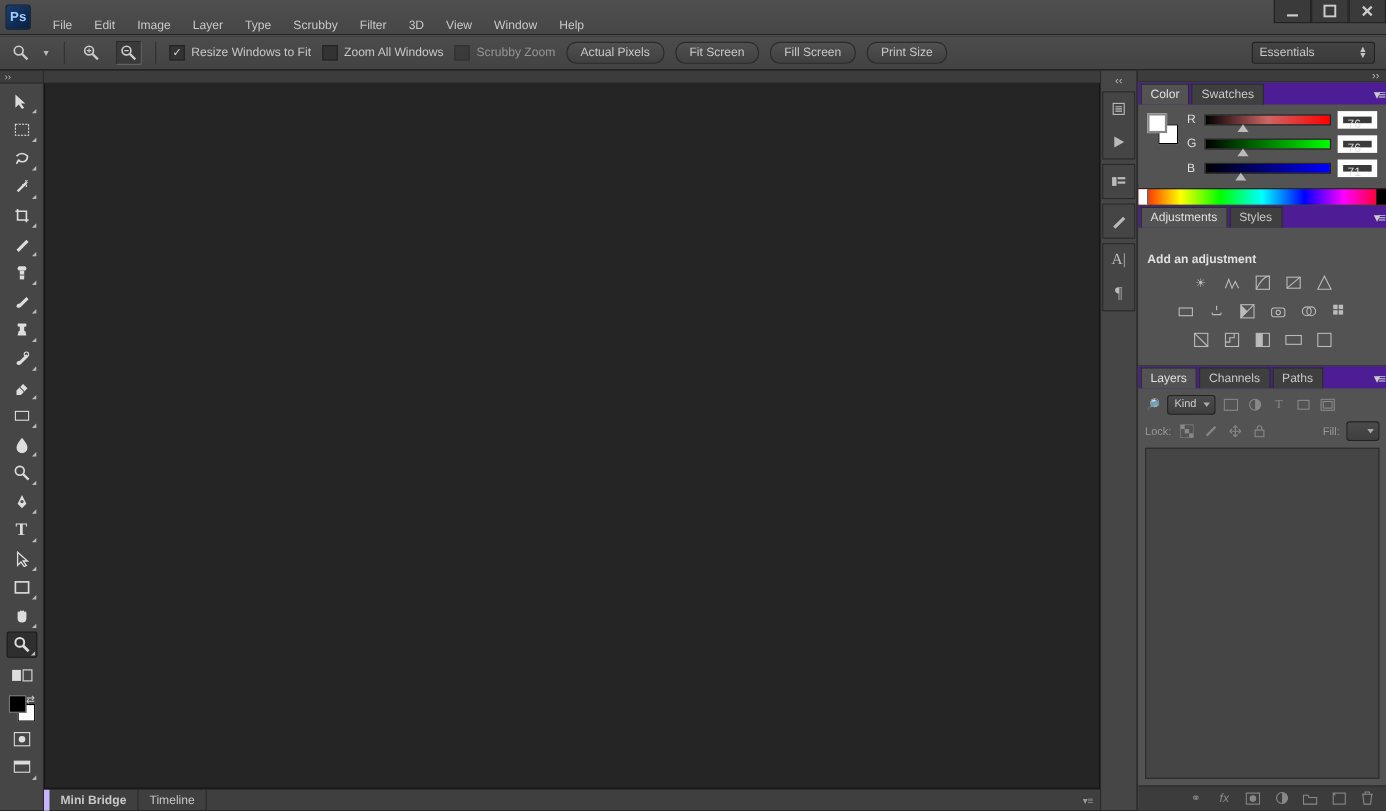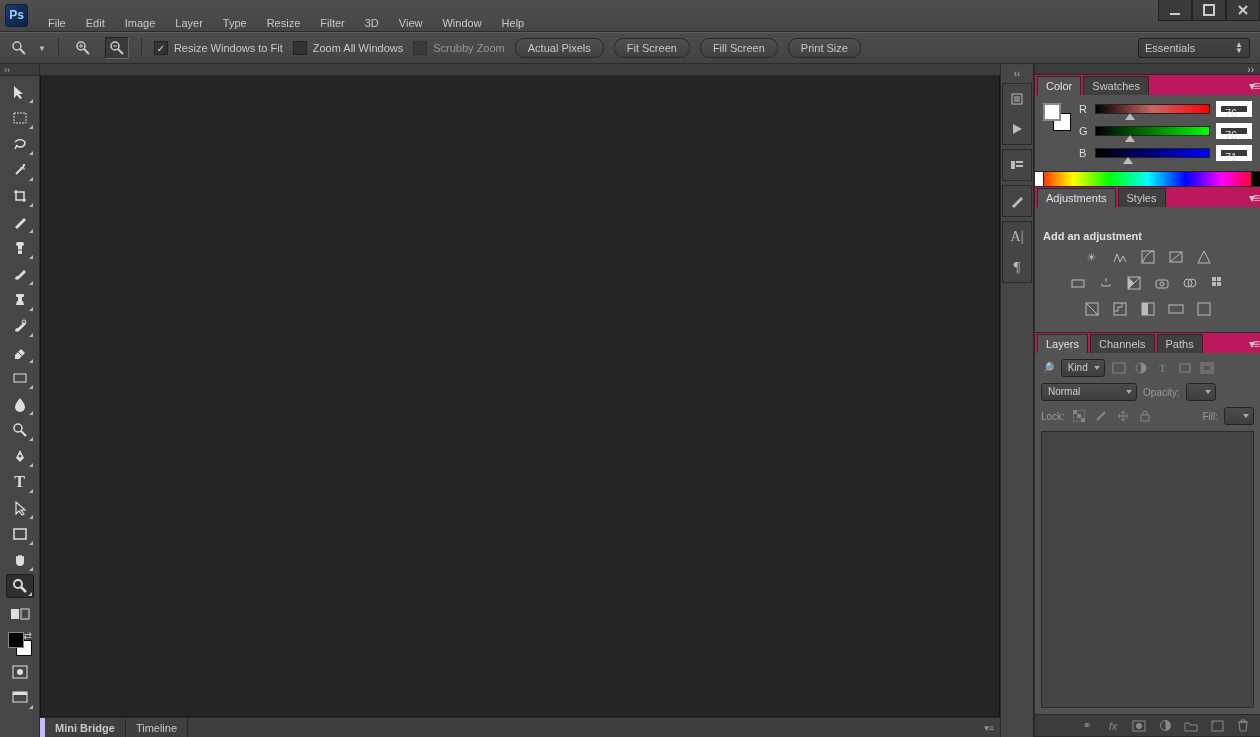--- a/index.html
+++ b/index.html
@@ -186,21 +186,21 @@
   .side-icon { width:28px;height:30px;display:flex;align-items:center;justify-content:center;color:#bbb; }
 
   
   .panels {
     width:226px;background:#4a4a4a;display:flex;flex-direction:column;
     border-left:1px solid #2a2a2a;
   }
   .panels .collapse-bar { height:11px;font-size:10px;color:#bbb;display:flex;justify-content:flex-end;padding-right:6px;background:#3c3c3c;border-bottom:1px solid #2a2a2a; }
   .panel { background:var(--bg-option);border-bottom:1px solid #2a2a2a;display:flex;flex-direction:column; }
   .panel-tabs {
-    height:20px;display:flex;align-items:flex-end;background:#be185d;padding-left:2px;position:relative;
+    height:20px;display:flex;align-items:flex-end;background:#4c1d95;padding-left:2px;position:relative;
   }
   .panel-tabs .flyout { position:absolute;right:2px;top:4px;font-size:12px;color:#ccc;letter-spacing:-2px; }
   .ptab {
     padding:0 8px;height:19px;line-height:19px;color:var(--text);
     border:1px solid #2a2a2a;border-bottom:none;margin-right:2px;font-size:11px;
     background:var(--bg-tab-inactive);
   }
   .ptab.active { background:var(--bg-option);font-weight:normal;color:#e0e0e0; }
   .panel-body { padding:6px 8px;background:var(--bg-option); }
 
@@ -253,21 +253,21 @@
 </head>
 <body>
 
 <div class="menubar">
   <div class="logo">Ps</div>
   <div class="menu-item">File</div>
   <div class="menu-item">Edit</div>
   <div class="menu-item">Image</div>
   <div class="menu-item">Layer</div>
   <div class="menu-item">Type</div>
-  <div class="menu-item">Resize</div>
+  <div class="menu-item">Scrubby</div>
   <div class="menu-item">Filter</div>
   <div class="menu-item">3D</div>
   <div class="menu-item">View</div>
   <div class="menu-item">Window</div>
   <div class="menu-item">Help</div>
 
   <div class="win-controls">
     <div class="win-btn">
         <svg width="12" height="12">
           <rect x="1" y="9" width="10" height="2" fill="#ccc"></rect>
@@ -718,25 +718,20 @@
               <svg width="14" height="12">
                 <rect x="2" y="2" width="10" height="8" fill="none" stroke="#888"></rect>
               </svg>
             </div>
           <div class="lf-ic">
               <svg width="14" height="12">
                 <rect x="1" y="1" width="12" height="10" fill="none" stroke="#888"></rect>
                 <rect x="3" y="3" width="8" height="6" fill="none" stroke="#888"></rect>
               </svg>
             </div>
-        </div>
-        <div class="lf-row">
-          <div class="lf-select" style="width:96px">Normal</div>
-          <span class="lf-label">Opacity:</span>
-          <div class="lf-select" style="width:30px"></div>
         </div>
         <div class="lf-row">
           <span class="lf-label">Lock:</span>
           <div class="lf-ic">
               <svg width="12" height="12">
                 <rect width="12" height="12" fill="none" stroke="#888"></rect>
                 <rect x="0" y="0" width="4" height="4" fill="#888"></rect>
                 <rect x="4" y="4" width="4" height="4" fill="#888"></rect>
                 <rect x="8" y="8" width="4" height="4" fill="#888"></rect>
               </svg>

